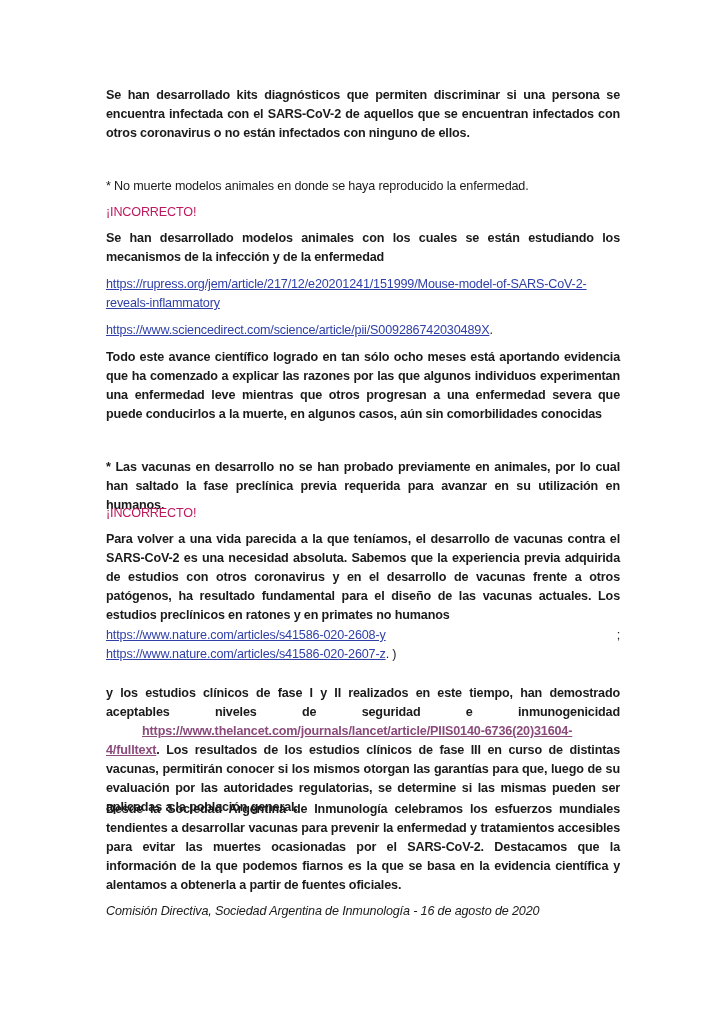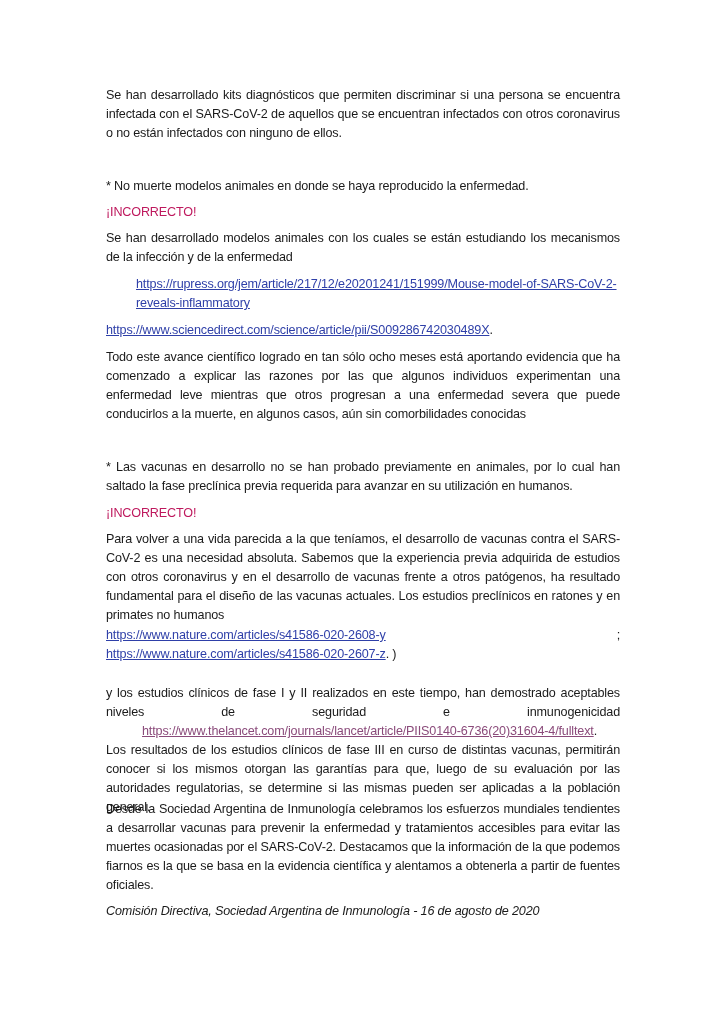--- a/index.html
+++ b/index.html
@@ -6,42 +6,42 @@
     body { width: 724px; height: 1024px; position: relative; overflow: hidden; }
     .page {
       position: absolute; left: 0; top: 0; width: 724px; height: 1024px; background: #ffffff;
     }
     .block {
       position: absolute; left: 106px; width: 514px;
       font-family: "Liberation Sans", sans-serif;
       font-size: 12.6px; line-height: 19px; color: #1a1a1a;
       letter-spacing: -0.15px;
     }
-    .justify { text-align: justify; text-align-last: left; }
+    .justify { text-align: justify; text-align-last: left; font-weight: bold; }
     .red { color: #be185d; }
     a.link { color: #2e3fa8; text-decoration: underline; }
     a.visited { color: #8a4a7a; text-decoration: underline; padding-left: 36px; }
     .italic { font-style: italic; }
     .line { display: block; }
     .row-links { display: flex; justify-content: space-between; }
   </style>
 </head>
 <body>
 
 <div class="page">
 
   <div class="block justify" style="top:86px;">Se han desarrollado kits diagnósticos que permiten discriminar si una persona se encuentra infectada con el SARS-CoV-2 de aquellos que se encuentran infectados con otros coronavirus o no están infectados con ninguno de ellos.</div>
 
   <div class="block" style="top:177px;">* No muerte modelos animales en donde se haya reproducido la enfermedad.</div>
 
   <div class="block red" style="top:203px;">¡INCORRECTO!</div>
 
   <div class="block justify" style="top:229px;">Se han desarrollado modelos animales con los cuales se están estudiando los mecanismos de la infección y de la enfermedad</div>
 
-  <div class="block" style="top:275px;margin-left:30px;">
+  <div class="block" style="top:275px;">
     <a class="link" href="#">https://rupress.org/jem/article/217/12/e20201241/151999/Mouse-model-of-SARS-CoV-2-reveals-inflammatory</a>
   </div>
 
   <div class="block" style="top:321px;">
     <a class="link" href="#">https://www.sciencedirect.com/science/article/pii/S009286742030489X</a><span>.</span>
   </div>
 
   <div class="block justify" style="top:348px;">Todo este avance científico logrado en tan sólo ocho meses está aportando evidencia que ha comenzado a explicar las razones por las que algunos individuos experimentan una enfermedad leve mientras que otros progresan a una enfermedad severa que puede conducirlos a la muerte, en algunos casos, aún sin comorbilidades conocidas</div>
 
   <div class="block justify" style="top:458px;">* Las vacunas en desarrollo no se han probado previamente en animales, por lo cual han saltado la fase preclínica previa requerida para avanzar en su utilización en humanos.</div>

